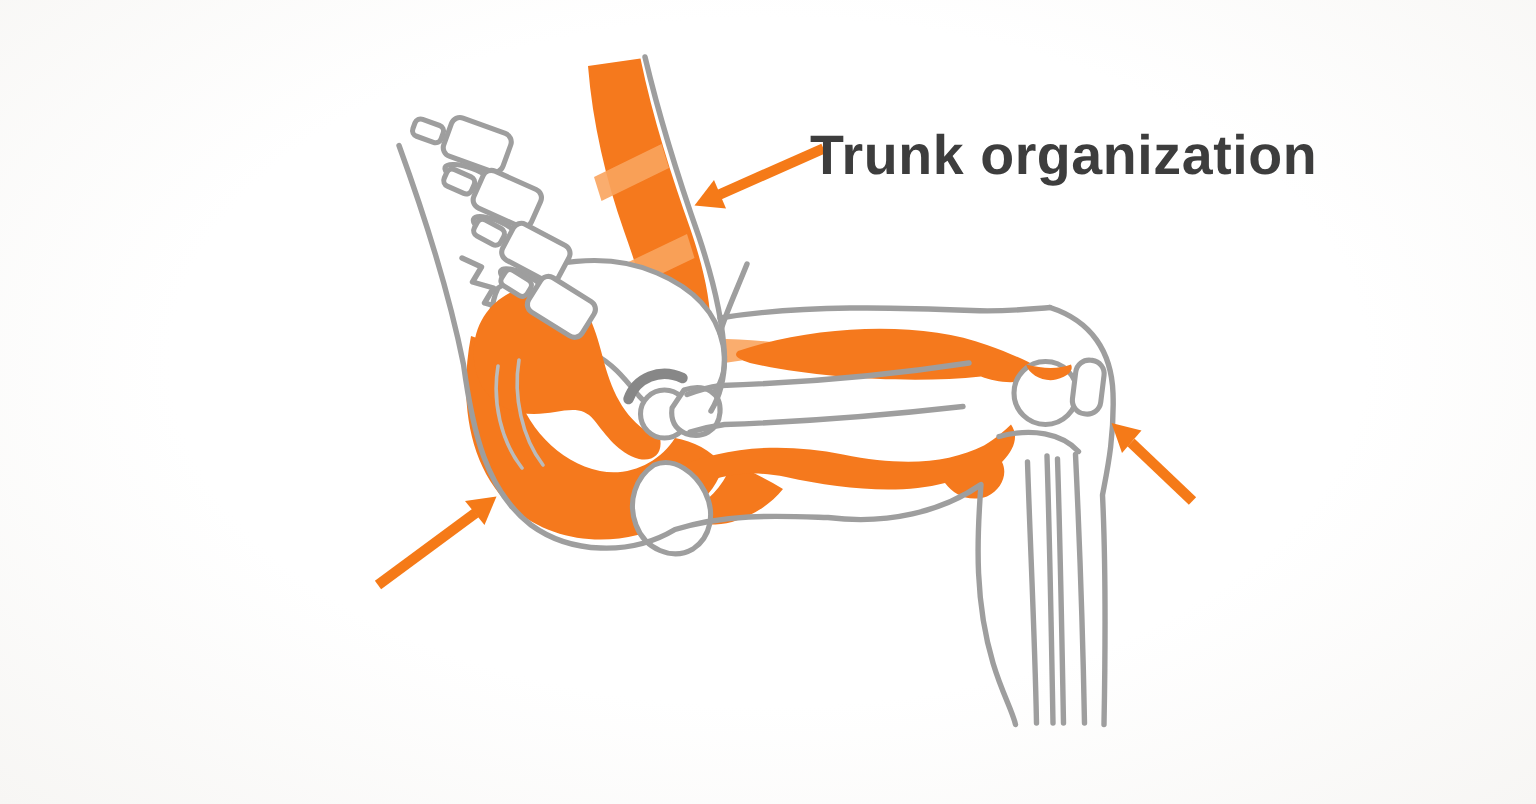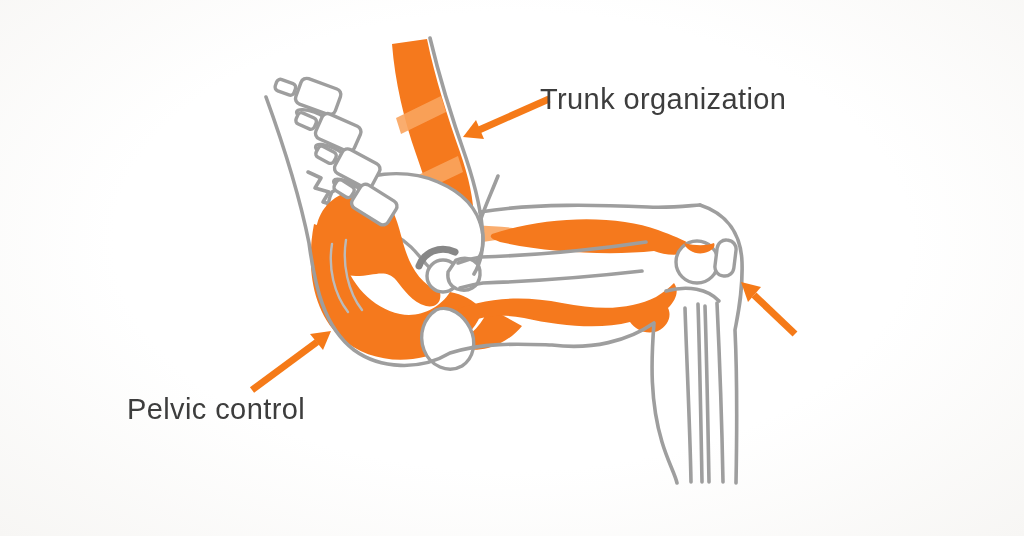--- a/index.html
+++ b/index.html
@@ -12,21 +12,21 @@
   }
   html,body{margin:0;padding:0;}
   body{font-family:"Liberation Sans",sans-serif;}
   .stage{
     position:relative;width:1024px;height:536px;overflow:hidden;
     background:radial-gradient(ellipse at 50% 45%, #ffffff 55%, #f7f6f4 100%);
   }
   .stage svg{position:absolute;left:0;top:0;}
   .label{
     position:absolute;color:var(--label-text);
-    font-size:29px;letter-spacing:.4px;line-height:1.2;font-weight:400;
+    font-size:37px;letter-spacing:.4px;line-height:1.2;font-weight:700;
   }
   .label.nowrap{white-space:nowrap;}
   .muscle{fill:var(--muscle-orange);stroke:none;}
   .muscle-light{fill:var(--muscle-highlight);stroke:none;opacity:.9;}
   .outline{fill:none;stroke:var(--outline-gray);stroke-width:3.6;stroke-linecap:round;stroke-linejoin:round;}
   .outline-thin{fill:none;stroke:#bbbbbb;stroke-width:2.4;stroke-linecap:round;}
   .bone{fill:#ffffff;stroke:var(--outline-gray);stroke-width:3.4;stroke-linejoin:round;}
   .bone-shadow{fill:none;stroke:var(--bone-shadow-gray);stroke-width:7;stroke-linecap:round;}
   .arrow-shaft{stroke:var(--arrow-orange);stroke-width:7;fill:none;}
   .arrow-head{fill:var(--arrow-orange);stroke:none;}
@@ -138,14 +138,13 @@
     </g>
     <g>
       <path class="arrow-shaft" d="M 252 390 L 317 342"></path>
       <polygon class="arrow-head" points="331,331 323,350 310,334"></polygon>
     </g>
   </svg>
 
   <div class="label nowrap" style="left:540px;top:82px;">Trunk organization</div>
 
 
-  <div class="label nowrap" style="left:127px;top:392px;">Pelvic control</div>
 </div>
 
 </body></html>

